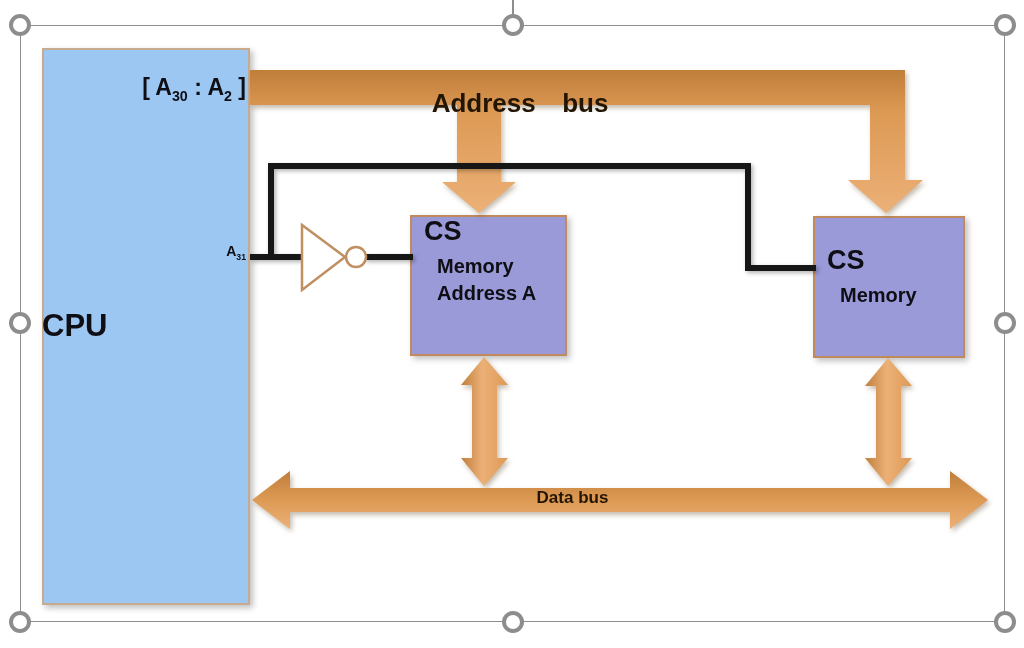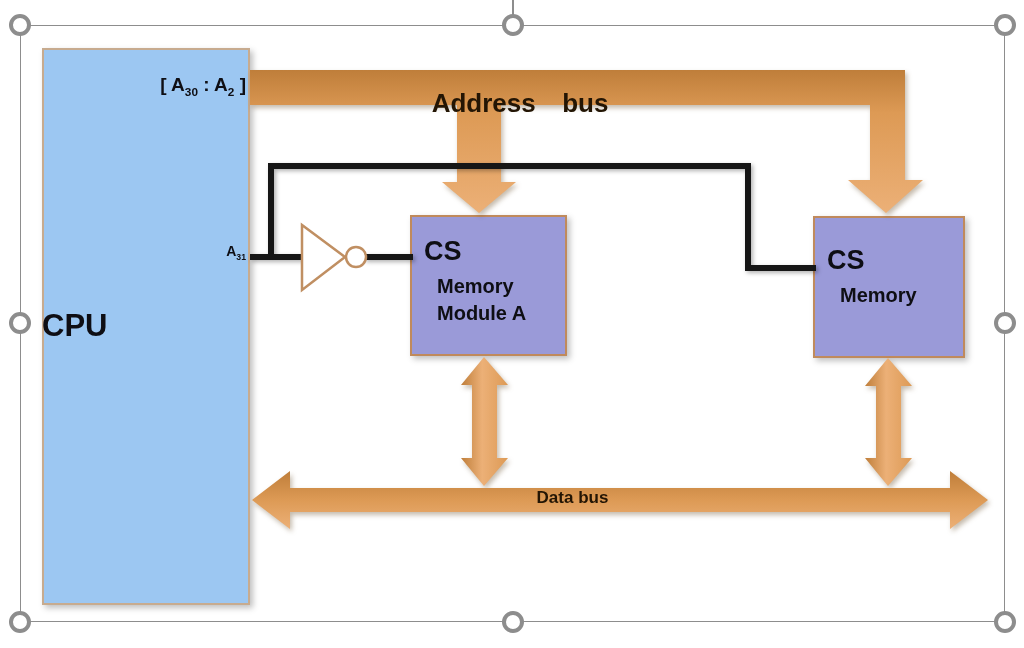--- a/index.html
+++ b/index.html
@@ -22,27 +22,27 @@
   .block{position:absolute;box-sizing:border-box;box-shadow:3px 3px 6px rgba(0,0,0,.25);}
   .cpu{
     left:42px;top:48px;width:208px;height:557px;
     background:var(--cpu-fill,#9cc7f2);border:2px solid var(--cpu-border,#c7ab8f);
   }
   .module{
     background:var(--module-fill,#9a9ad8);border:2px solid var(--module-border,#c08a5c);
   }
   .module-a{left:410px;top:215px;width:157px;height:141px;}
   .module-b{left:813px;top:216px;width:152px;height:142px;}
-  .module .cs{font-size:27px;font-weight:bold;line-height:28px;margin:20px 0 0 12px;}
+  .module .cs{font-size:27px;font-weight:bold;line-height:28px;margin:0 0 0 12px;}
   .module .mline{font-size:20px;font-weight:bold;line-height:27px;margin-left:25px;}
   .module .mline.first{margin-top:8px;}
   .module-b .cs{margin-top:28px;}
   
   .lbl{position:absolute;font-weight:bold;white-space:pre;}
-  .addr-range{left:100px;top:74px;width:146px;text-align:right;font-size:19px;}
+  .addr-range{left:100px;top:74px;width:146px;text-align:right;font-size:23px;}
   .addr-range sub,.a31 sub{font-size:62%;}
   .a31{left:180px;top:243px;width:66px;text-align:right;font-size:14px;}
   .cpu-name{left:42px;top:308px;width:200px;text-align:left;font-size:31px;}
   .addr-bus-lbl{left:380px;top:88px;width:280px;text-align:center;font-size:26px;
                 word-spacing:6px;color:var(--label-dark,#231504);}
   .data-bus-lbl{left:460px;top:488px;width:225px;text-align:center;font-size:17px;
                 color:var(--label-dark,#231504);}
   
   .wires{position:absolute;left:0;top:0;width:1024px;height:648px;pointer-events:none;}
   .orange-shadow{filter:drop-shadow(2px 3px 2.5px rgba(90,60,20,.35));}
@@ -64,21 +64,21 @@
   <div class="handle" style="left:513px;top:622px;"></div>
   <div class="handle" style="left:1005px;top:622px;"></div>
 
   <div>
 
     <div class="block cpu"></div>
 
     <div class="block module module-a">
       <div class="cs">CS</div>
       <div class="mline first">Memory</div>
-      <div class="mline">Module A</div>
+      <div class="mline">Address A</div>
     </div>
 
     <div class="block module module-b">
       <div class="cs">CS</div>
       <div class="mline first">Memory</div>
     </div>
 
     <svg class="wires">
       <defs>
         <linearGradient id="busV" x1="0" y1="70" x2="0" y2="213" gradientUnits="userSpaceOnUse">

